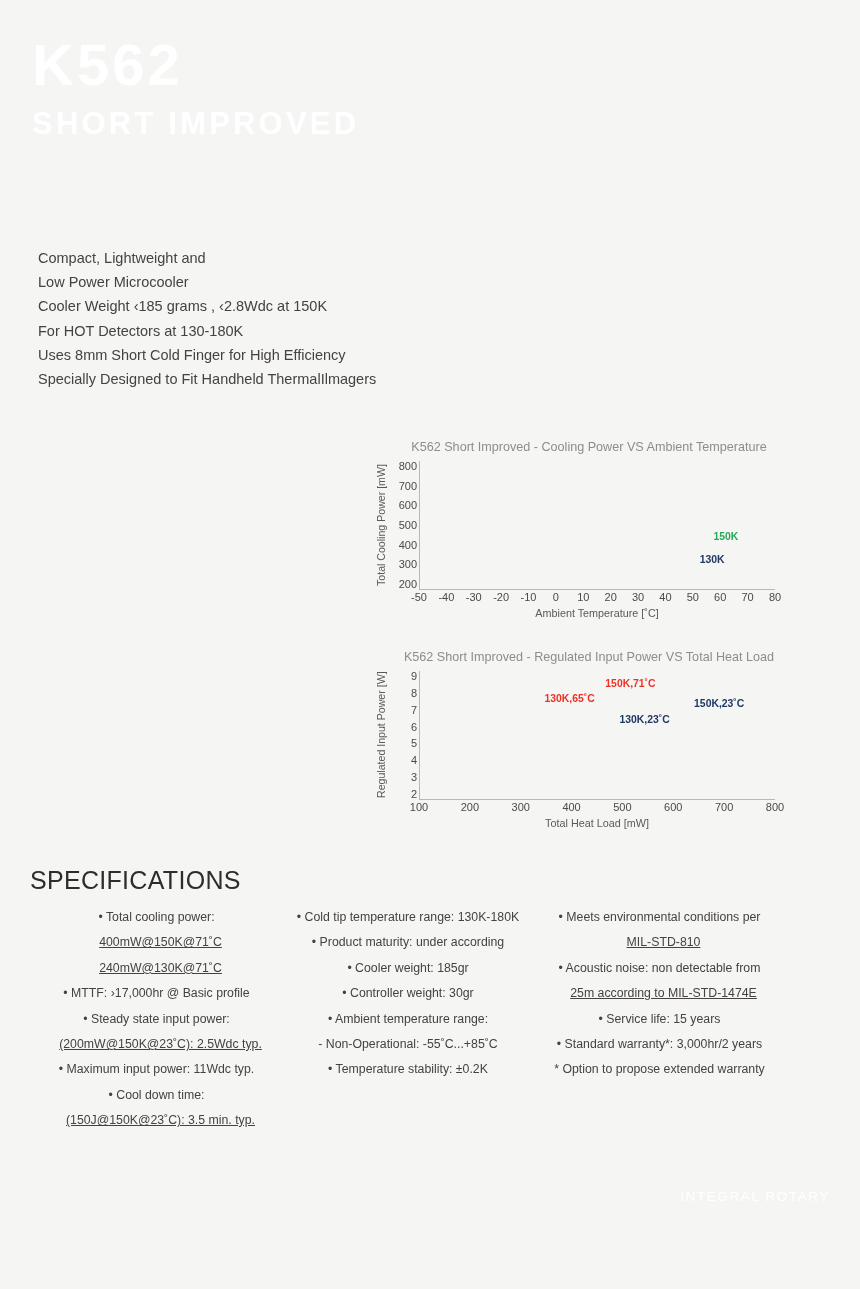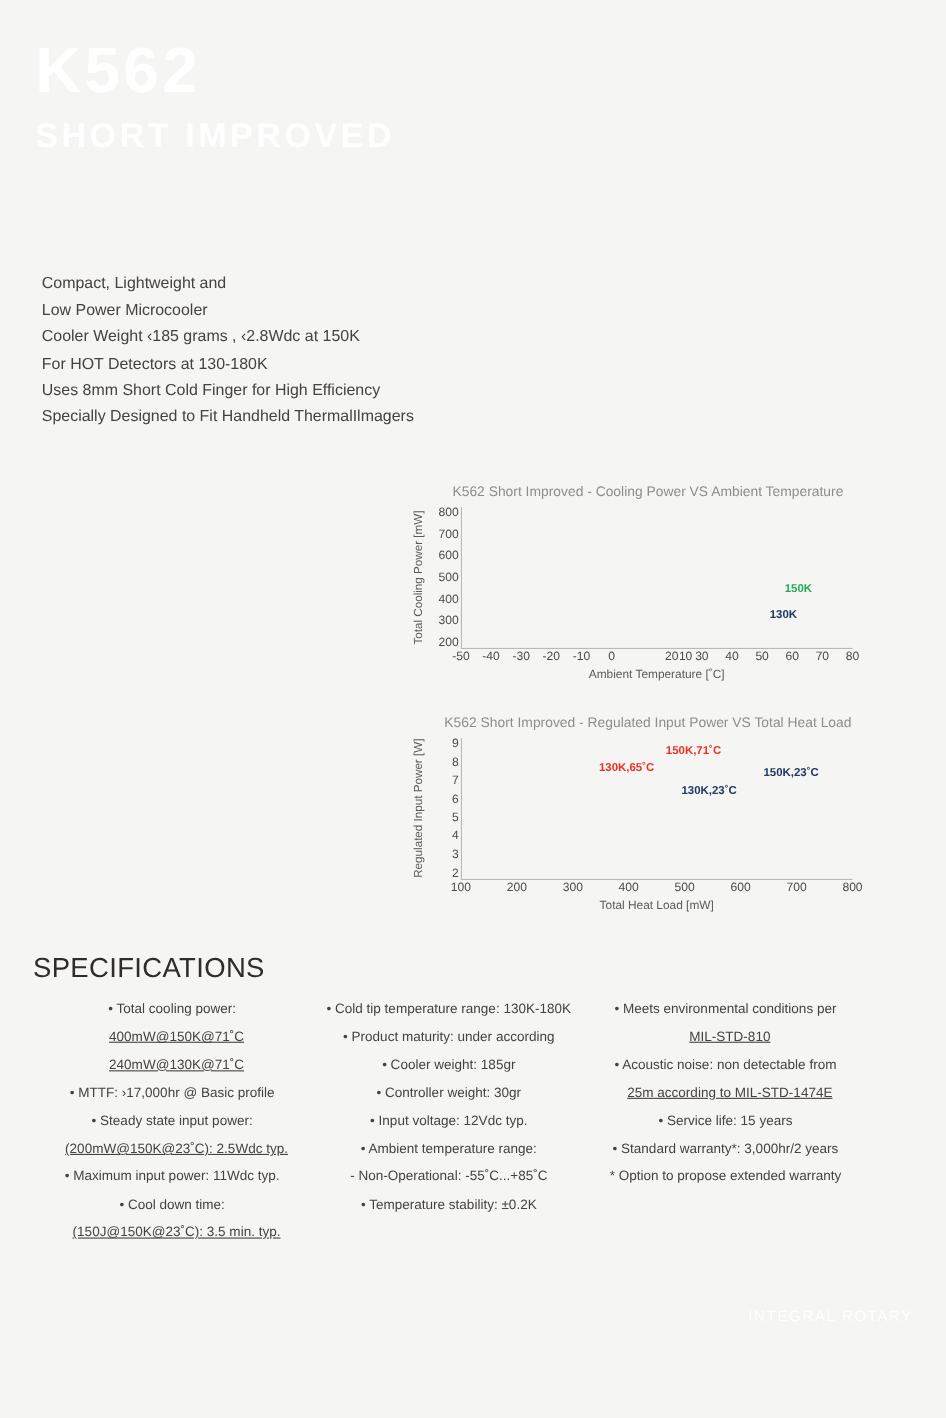--- a/index.html
+++ b/index.html
@@ -217,21 +217,21 @@
         <div class="point-label" style="left: 86.1538%; top: 58.3333%; color: rgb(42, 168, 88);">150K</div>
         <div class="point-label" style="left: 82.3077%; top: 76.6667%; color: rgb(31, 56, 100);">130K</div>
       </div>
     <div class="x-ticks">
         <div class="x-tick" style="left: 0%;">-50</div>
         <div class="x-tick" style="left: 7.69231%;">-40</div>
         <div class="x-tick" style="left: 15.3846%;">-30</div>
         <div class="x-tick" style="left: 23.0769%;">-20</div>
         <div class="x-tick" style="left: 30.7692%;">-10</div>
         <div class="x-tick" style="left: 38.4615%;">0</div>
-        <div class="x-tick" style="left: 46.1538%; margin-left: 40px;">10</div>
+        <div class="x-tick" style="left: 46.1538%;">10</div>
         <div class="x-tick" style="left: 53.8462%;">20</div>
         <div class="x-tick" style="left: 61.5385%;">30</div>
         <div class="x-tick" style="left: 69.2308%;">40</div>
         <div class="x-tick" style="left: 76.9231%;">50</div>
         <div class="x-tick" style="left: 84.6154%;">60</div>
         <div class="x-tick" style="left: 92.3077%;">70</div>
         <div class="x-tick" style="left: 100%;">80</div>
       </div>
     <div class="x-axis-label">Ambient Temperature [˚C]</div>
   </div>
@@ -283,21 +283,20 @@
         <div class="spec-item indent">(200mW@150K@23˚C): 2.5Wdc typ.</div>
         <div class="spec-item">• Maximum input power: 11Wdc typ.</div>
         <div class="spec-item">• Cool down time:</div>
         <div class="spec-item indent">(150J@150K@23˚C): 3.5 min. typ.</div>
       </div>
       <div class="specs-col">
         <div class="spec-item">• Cold tip temperature range: 130K-180K</div>
         <div class="spec-item">• Product maturity: under according</div>
         <div class="spec-item">• Cooler weight: 185gr</div>
         <div class="spec-item">• Controller weight: 30gr</div>
-        <div class="spec-item">• Input voltage: 12Vdc typ.</div>
         <div class="spec-item">• Ambient temperature range:</div>
         <div class="spec-item">- Non-Operational: -55˚C...+85˚C</div>
         <div class="spec-item">• Temperature stability: ±0.2K</div>
       </div>
       <div class="specs-col">
         <div class="spec-item">• Meets environmental conditions per</div>
         <div class="spec-item indent">MIL-STD-810</div>
         <div class="spec-item">• Acoustic noise:  non detectable from</div>
         <div class="spec-item indent">25m according to MIL-STD-1474E</div>
         <div class="spec-item">• Service life: 15 years</div>

